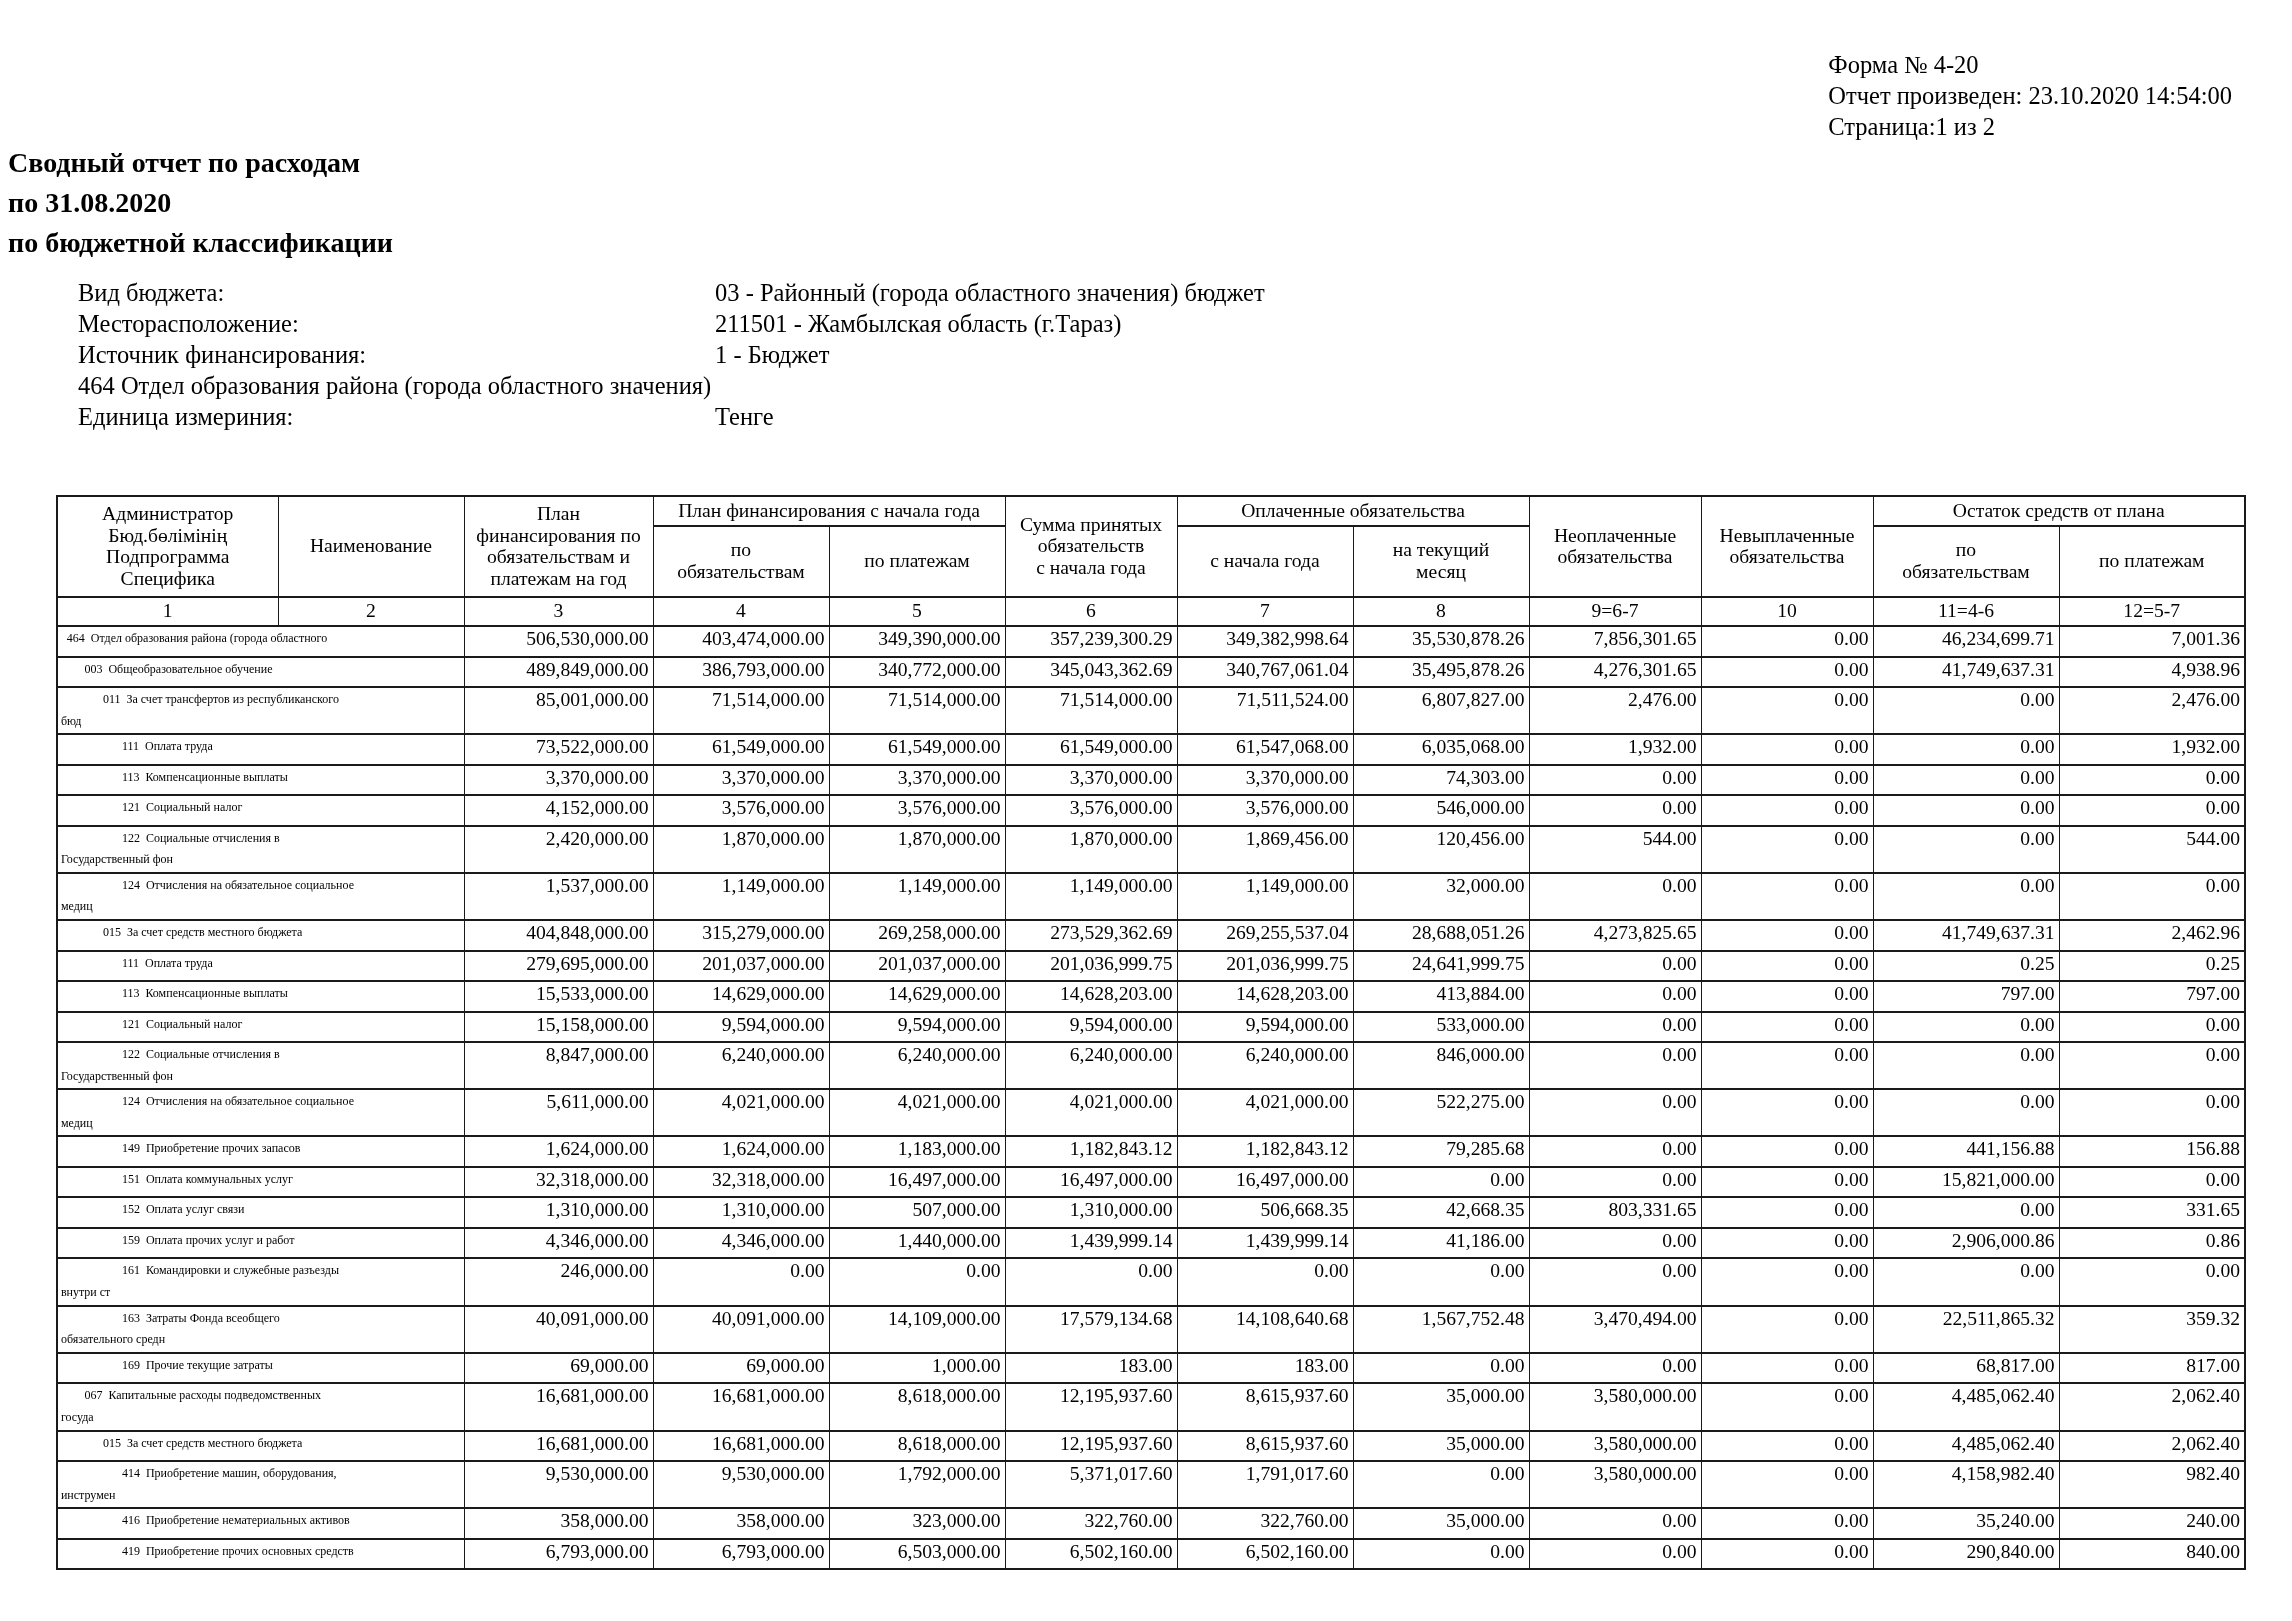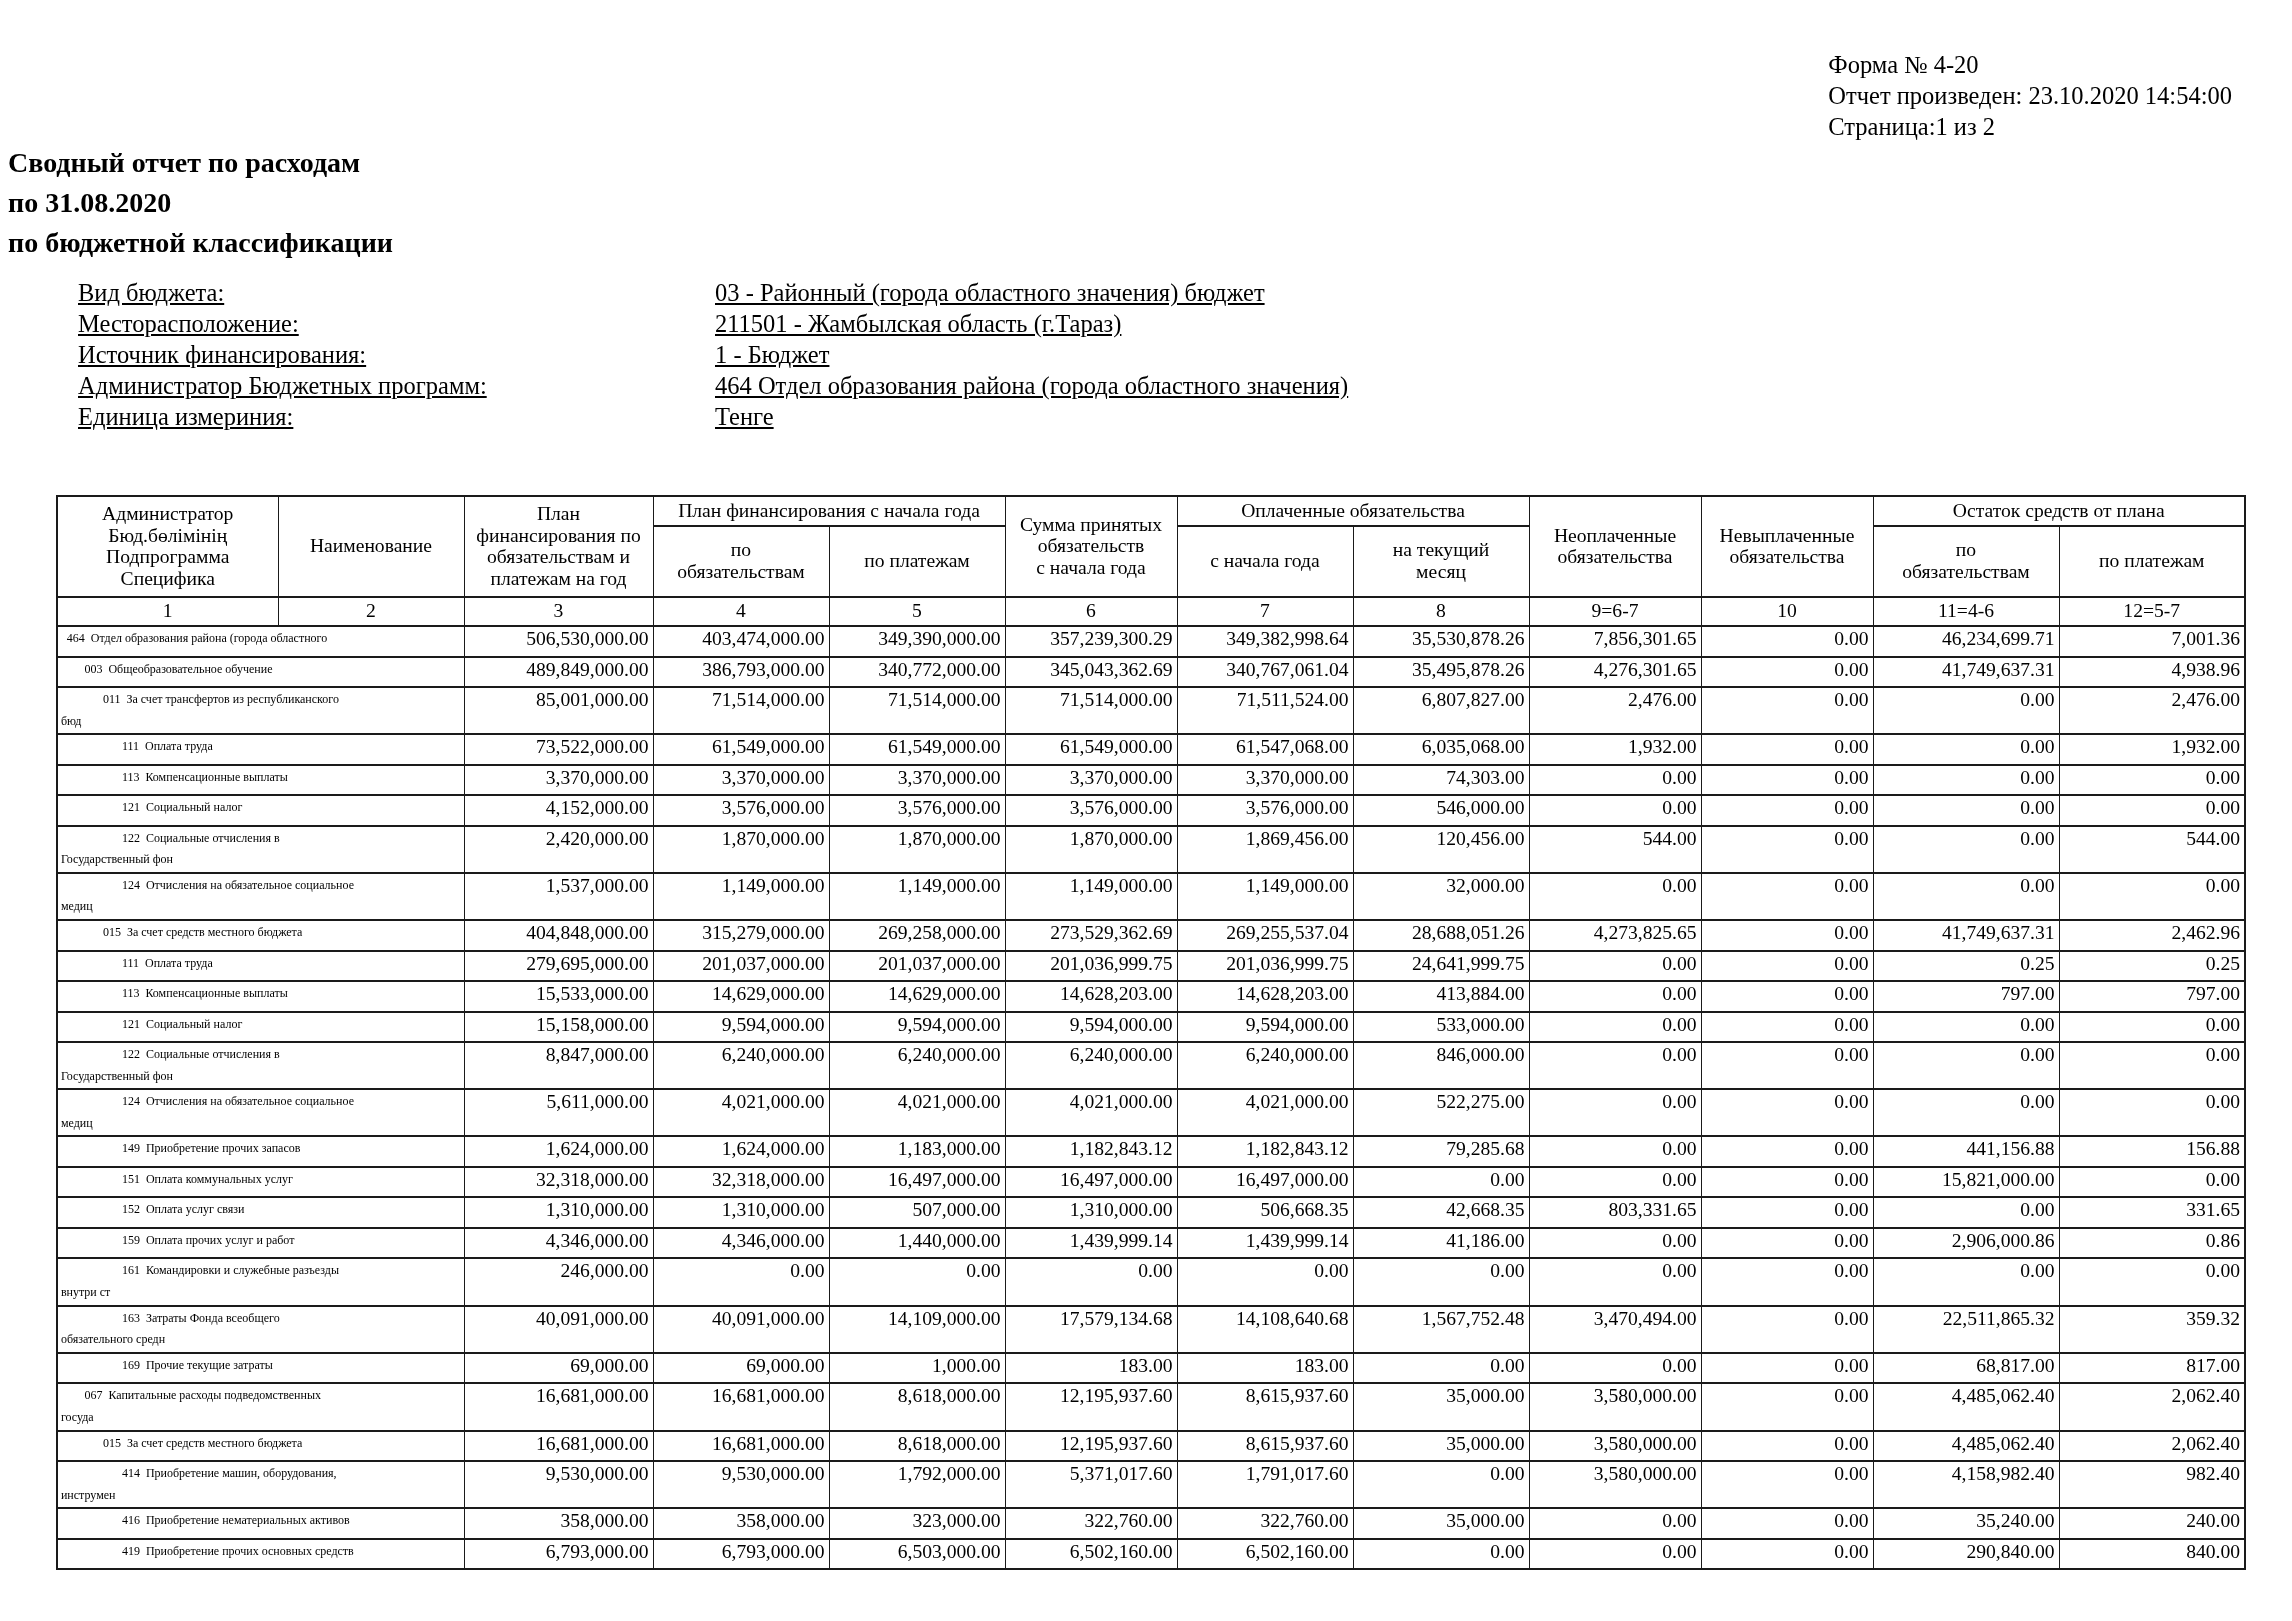--- a/index.html
+++ b/index.html
@@ -5,21 +5,21 @@
   html,body{margin:0;padding:0;background:#fff;}
   .page{position:relative;width:2293px;height:1621px;background:#fff;color:#000;
         font-family:"Liberation Serif","DejaVu Serif",serif;overflow:hidden;}
   
   .corner{position:absolute;top:49px;right:61px;text-align:left;font-size:24.5px;line-height:31px;}
   
   .titles{position:absolute;top:143px;left:0;width:100%;text-align:left;
           font-weight:bold;font-size:28px;line-height:40px;padding-left:8px;}
   
   .info{position:absolute;top:277px;left:78px;font-size:24.5px;line-height:31px;}
-  .info-row{display:flex;text-decoration:underline;}
+  .info-row{display:flex;}
   .info-row .lbl{width:637px;flex:0 0 637px;}
   .info-row .val{white-space:nowrap;}
   
   table.rep{position:absolute;left:56px;top:495px;border-collapse:collapse;table-layout:fixed;
             width:2189px;border:2px solid #1a1a1a;}
   col.c1{width:221px}col.c2{width:186px}col.c3{width:189px}col.c4{width:176px}
   col.c5{width:176px}col.c6{width:172px}col.c7{width:176px}col.c8{width:176px}
   col.c9{width:172px}col.c10{width:172px}col.c11{width:186px}col.c12{width:186px}
   th,td{border-left:1px solid #1a1a1a;border-right:1px solid #1a1a1a;
         border-top:2px solid #1a1a1a;border-bottom:2px solid #1a1a1a;
@@ -59,21 +59,20 @@
     </div>
     <div class="info-row">
       <span class="lbl">Месторасположение:</span>
       <span class="val">211501 - Жамбылская область (г.Тараз)</span>
     </div>
     <div class="info-row">
       <span class="lbl">Источник финансирования:</span>
       <span class="val">1 - Бюджет</span>
     </div>
     <div class="info-row">
-      <span class="lbl">Администратор Бюджетных программ:</span>
       <span class="val">464 Отдел образования района (города областного значения)</span>
     </div>
     <div class="info-row">
       <span class="lbl">Единица измериния:</span>
       <span class="val">Тенге</span>
     </div>
   </div>
 
   <table class="rep">
     <colgroup>

